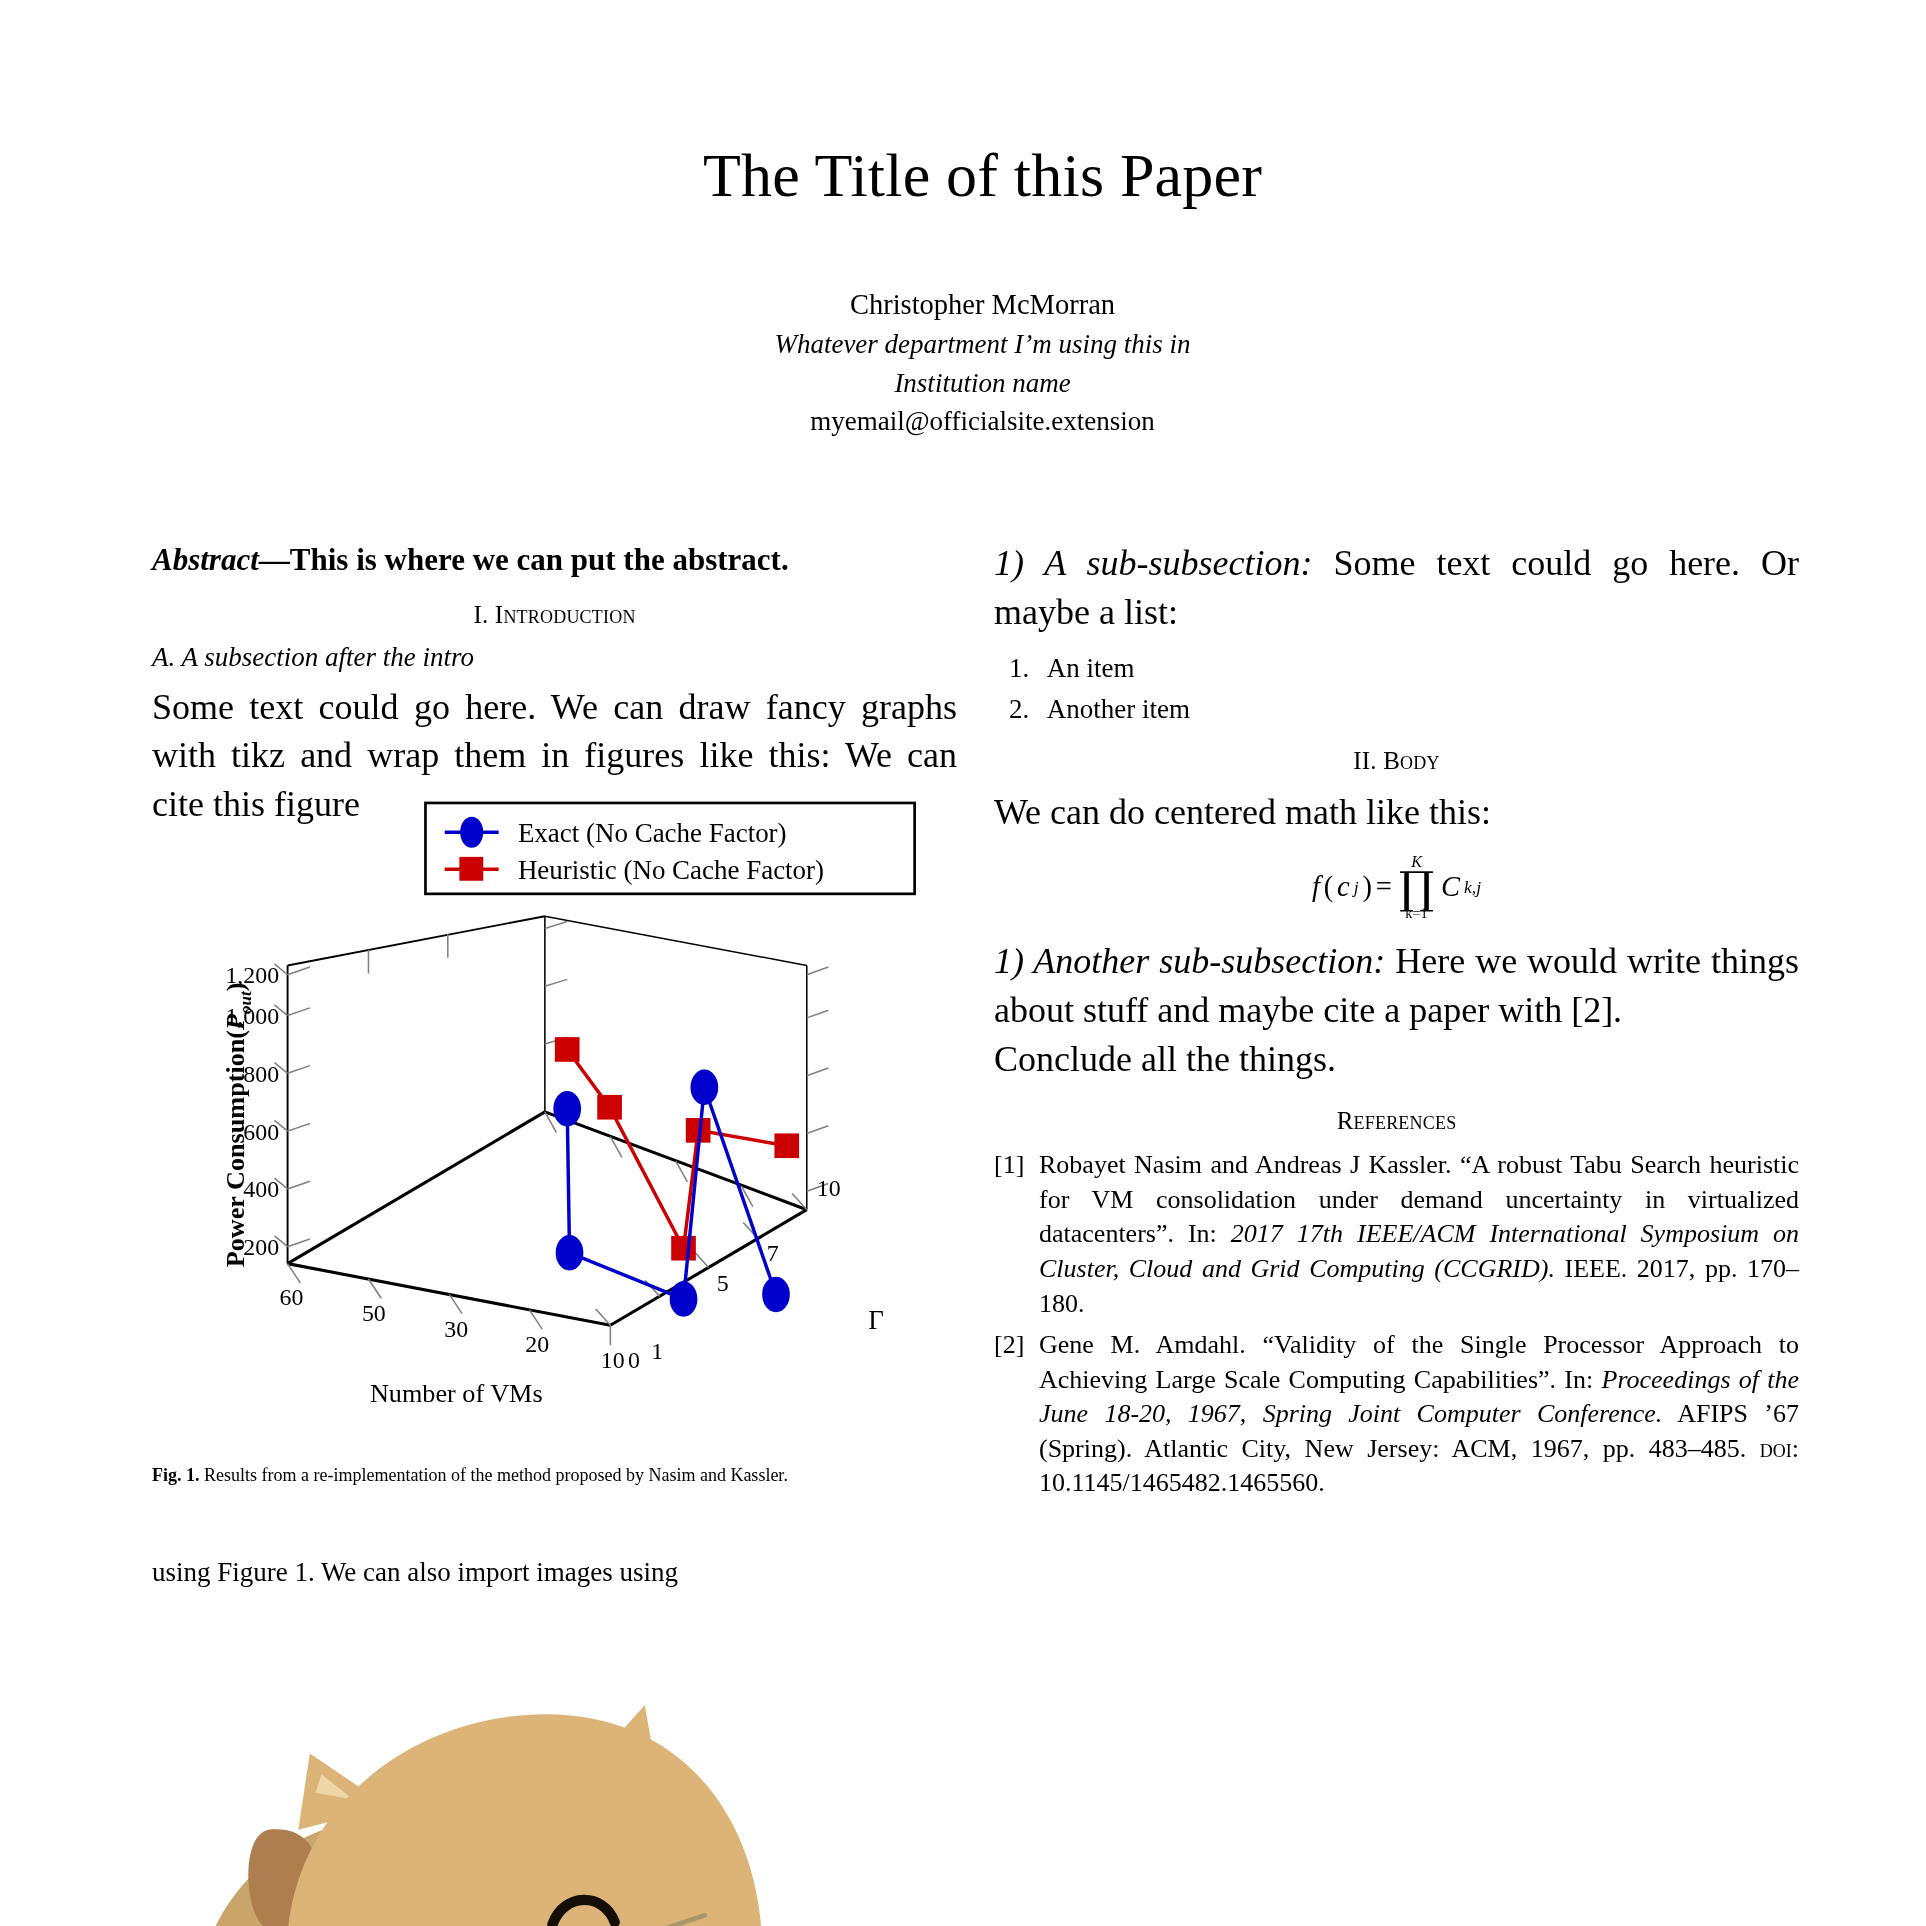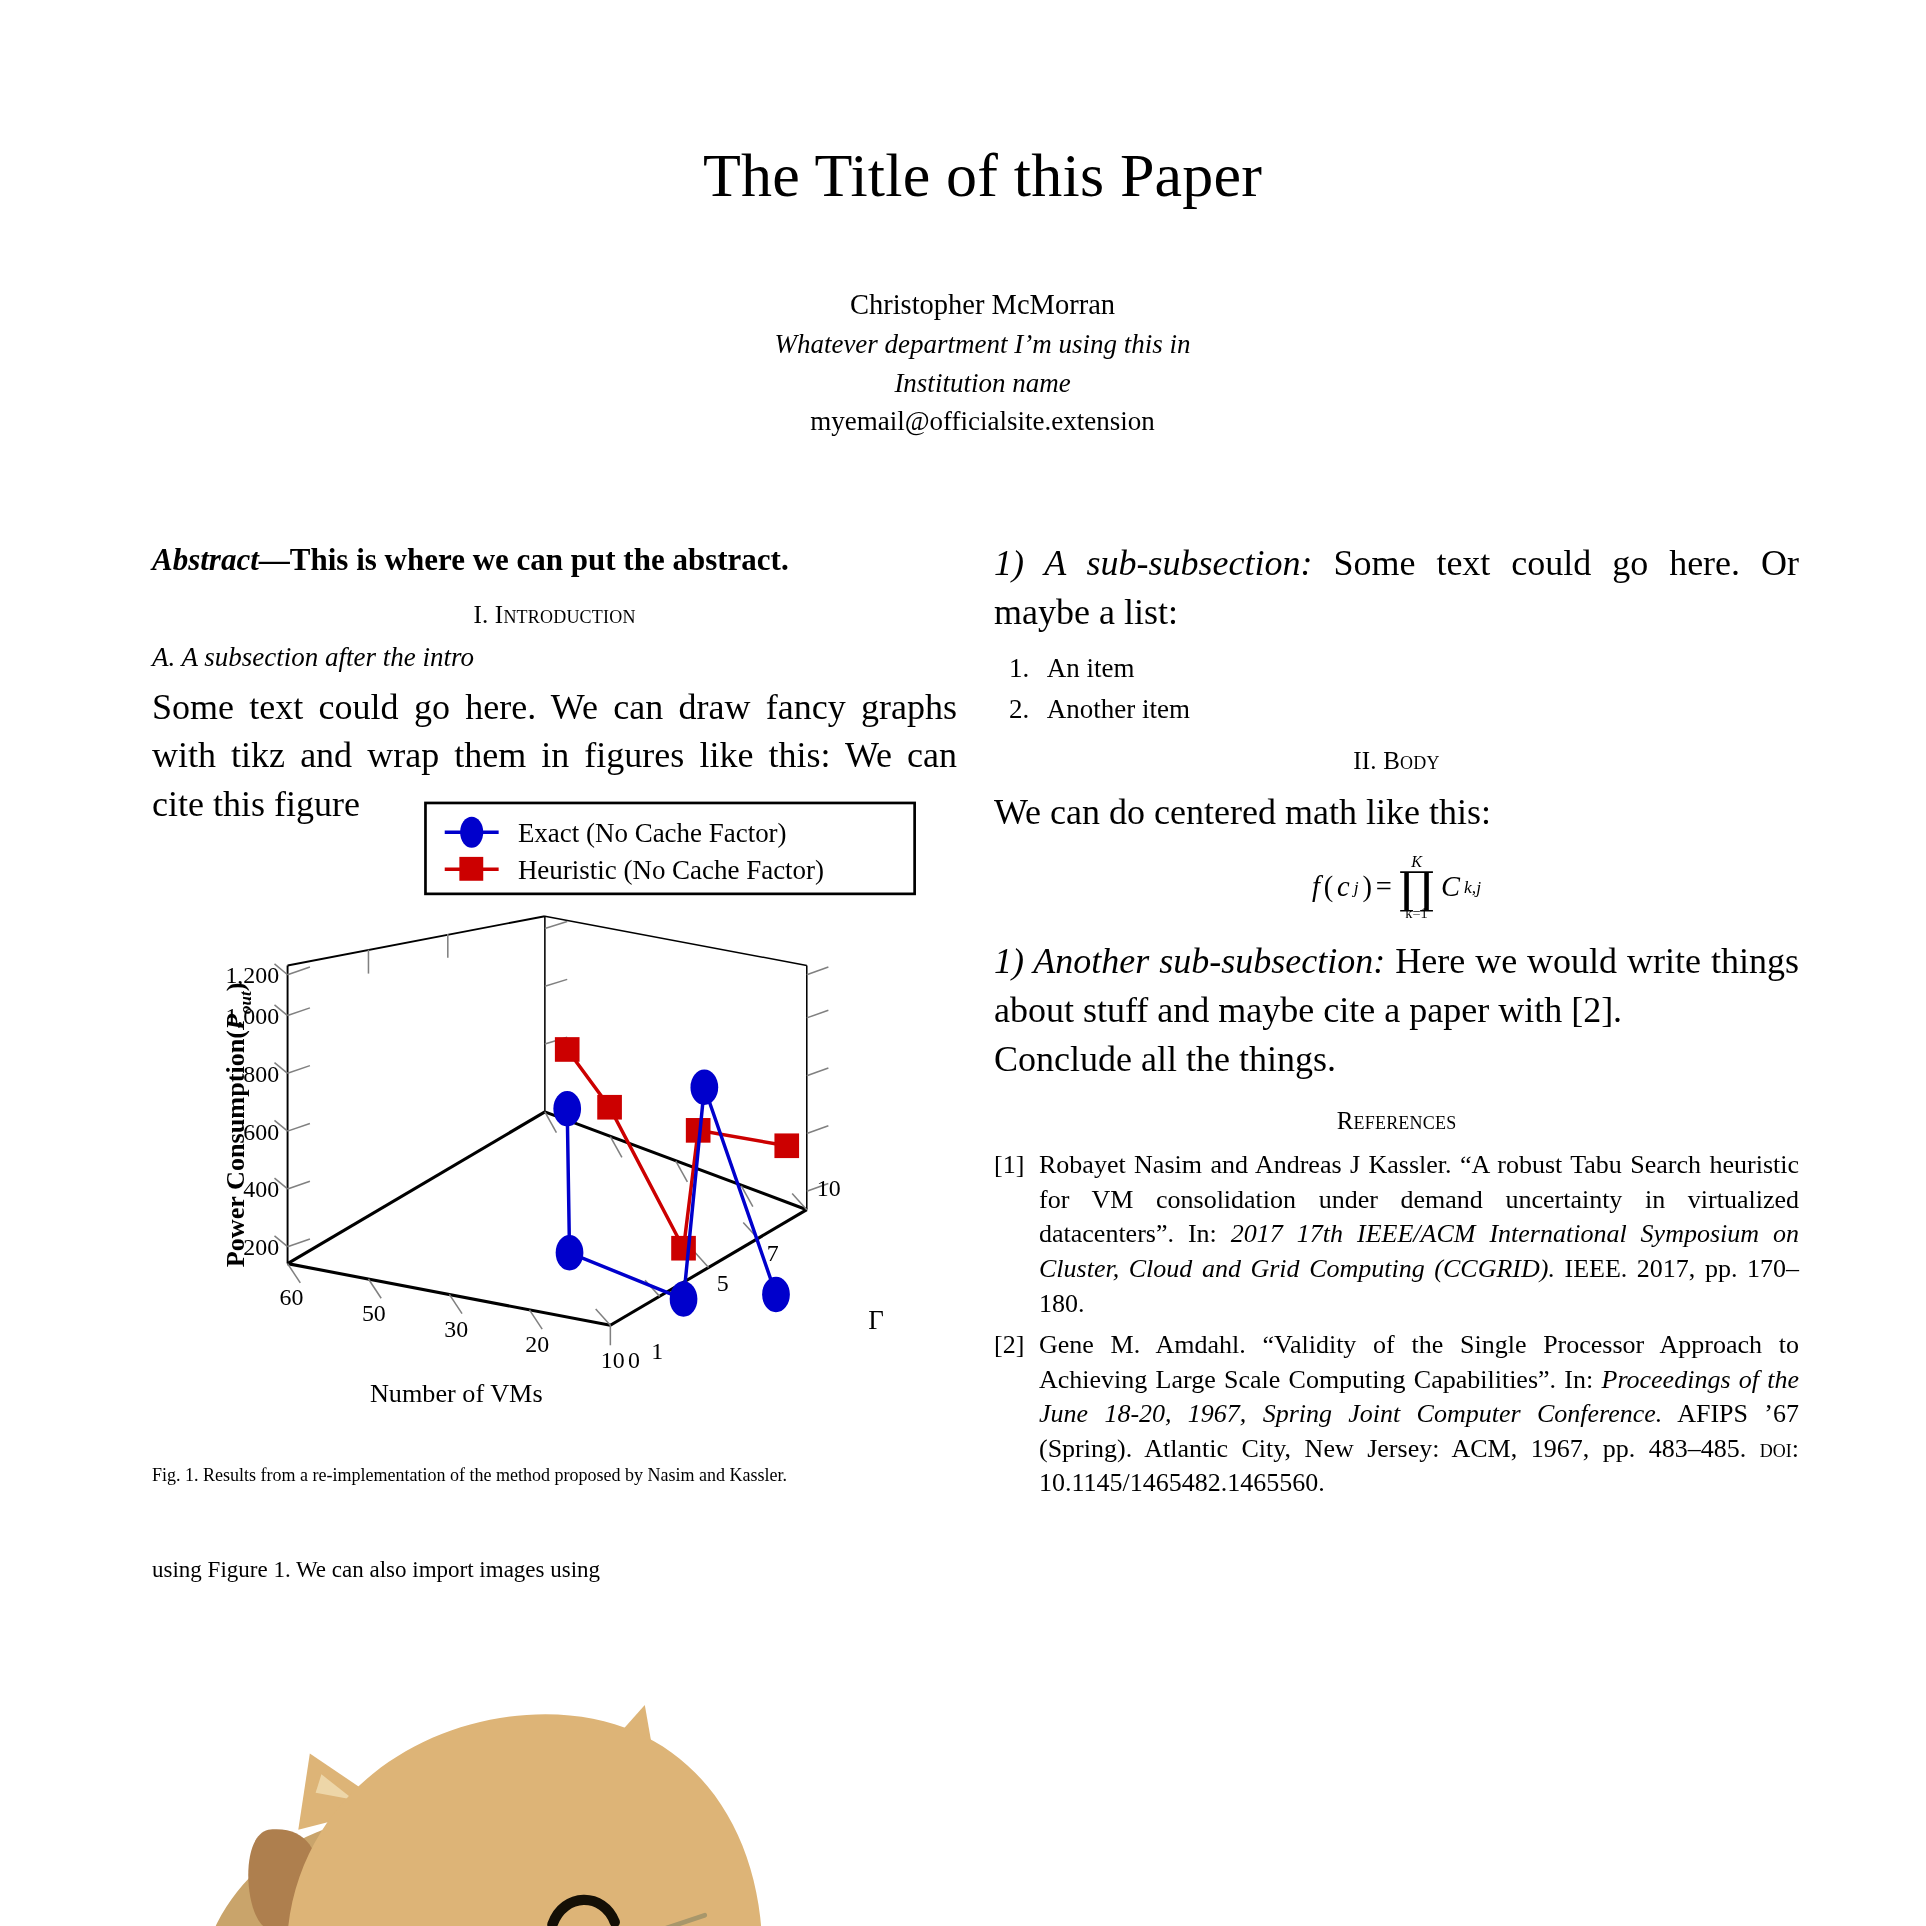--- a/index.html
+++ b/index.html
@@ -50,24 +50,24 @@
   .sub{font-size:.62em;font-style:italic;vertical-align:-.32em;}
   .prodwrap{display:inline-flex;flex-direction:column;align-items:center;line-height:1;margin:0 3.1px;}
   .prodtop{font-size:.56em;font-style:italic;margin-bottom:-0.8px;}
   .prodsym{font-size:1.55em;line-height:.85;font-family:"DejaVu Serif",serif;}
   .prodbot{font-size:.5em;margin-top:-0.8px;}
 
   
   .fig1{position:absolute;left:152px;top:786px;width:805px;height:624px;}
   .fig1 svg{display:block;}
   .figcap{font-size:18px;line-height:1.28;text-align:justify;}
-  .figcap .lbl{font-weight:normal;}
+  .figcap .lbl{font-weight:bold;}
   .fig1cap{position:absolute;left:152px;top:1464px;width:805px;}
 
-  .aftertext{position:absolute;left:152px;top:1554px;width:805px;font-size:23px;line-height:1.36;}
+  .aftertext{position:absolute;left:152px;top:1554px;width:805px;font-size:27px;line-height:1.36;}
 
   
   .fig2{position:absolute;left:162px;top:1668px;width:693px;height:551px;}
 
   
   .refs{margin-top:7.7px;}
   .ref{display:flex;font-size:26px;line-height:1.33;margin-bottom:7px;align-items:flex-start;}
   .ref .tag{width:45px;flex:0 0 45px;}
   .ref .body{flex:1;text-align:justify;-webkit-hyphens:auto;hyphens:auto;}
   .ref .body i{font-style:italic;}

